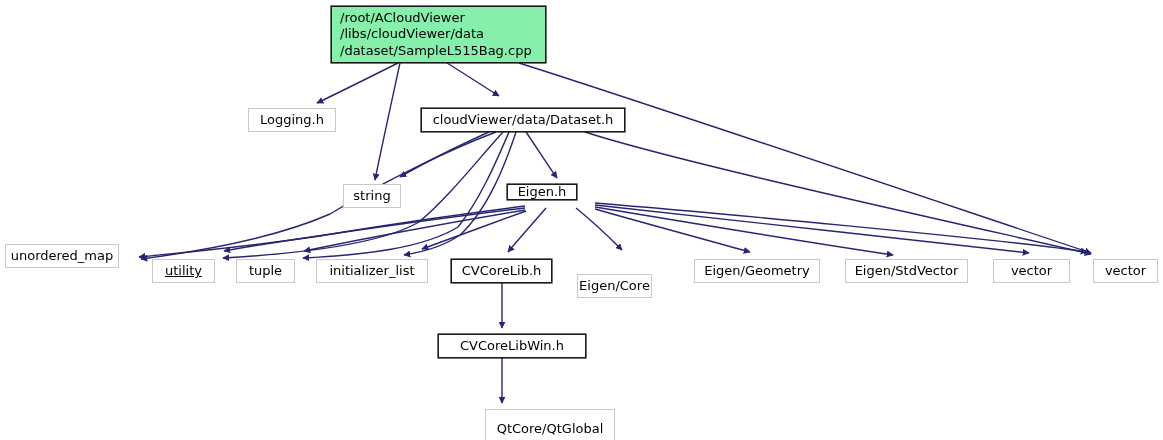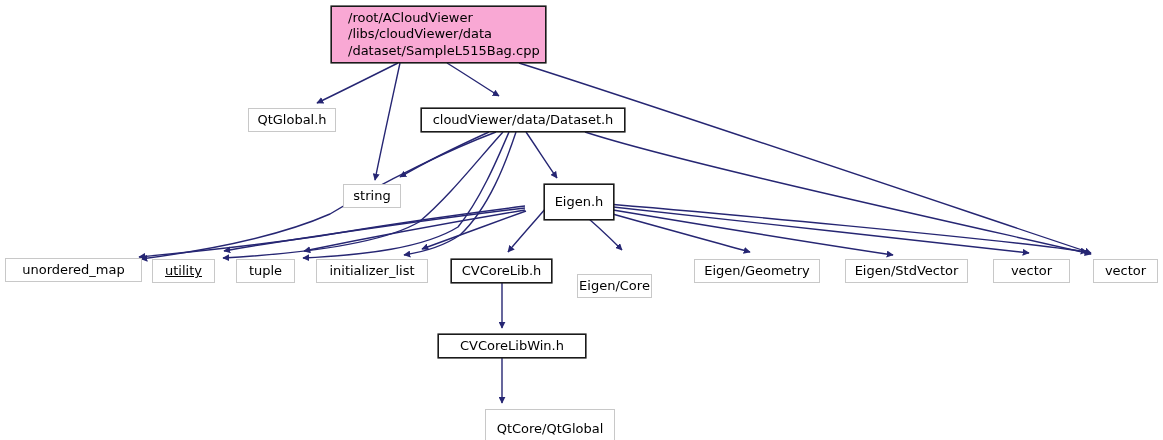--- a/index.html
+++ b/index.html
@@ -35,26 +35,26 @@
     white-space: pre-line;
     background: #ffffff;
     border: 1px solid #c8c8c8;
     z-index: 2;
   }
   .node.strong {
     border: 1px solid #1a1a1a;
     box-shadow: 0 0 0 0.6px #1a1a1a;
   }
   .node.root {
-    background: #f9a8d4;
+    background: #86efac;
     border: 1px solid #1a1a1a;
     box-shadow: 0 0 0 0.6px #1a1a1a;
     text-align: left;
     justify-content: flex-start;
-    padding-left: 16px;
+    padding-left: 8px;
     line-height: 16.5px;
   }
   .node-label {
     pointer-events: none;
   }
 </style>
 </head>
 <body>
 
 <div id="canvas">
@@ -89,25 +89,25 @@
         <path d="M 595,203 C 693,211 1001,239 1087,252" marker-end="url(#arrow)"></path>
         <path d="M 502,283 L 502,328" marker-end="url(#arrow)"></path>
         <path d="M 502,358 L 502,403" marker-end="url(#arrow)"></path>
       </g>
   </svg>
 
   <div id="node-layer">
       <div class="node root" style="left: 331px; top: 6px; width: 215px; height: 57px;"><span class="node-label">/root/ACloudViewer
 /libs/cloudViewer/data
 /dataset/SampleL515Bag.cpp</span></div>
-      <div class="node" style="left: 248px; top: 108px; width: 88px; height: 24px;"><span class="node-label">QtGlobal.h</span></div>
+      <div class="node" style="left: 248px; top: 108px; width: 88px; height: 24px;"><span class="node-label">Logging.h</span></div>
       <div class="node strong" style="left: 410px; top: 108px; width: 204px; height: 24px; margin-left: 11px;"><span class="node-label">cloudViewer/data/Dataset.h</span></div>
       <div class="node" style="left: 343px; top: 184px; width: 58px; height: 24px;"><span class="node-label">string</span></div>
-      <div class="node strong" style="left: 544px; top: 184px; width: 70px; height: 36px;"><span class="node-label">Eigen.h</span></div>
-      <div class="node" style="left: 5px; top: 258px; width: 137px; height: 24px;"><span class="node-label">unordered_map</span></div>
+      <div class="node strong" style="left: 507px; top: 184px; width: 70px; height: 16px; align-items: flex-end;"><span class="node-label">Eigen.h</span></div>
+      <div class="node" style="left: 5px; top: 244px; width: 114px; height: 24px;"><span class="node-label">unordered_map</span></div>
       <div class="node" style="left: 152px; top: 259px; width: 63px; height: 24px; text-decoration: underline;"><span class="node-label">utility</span></div>
       <div class="node" style="left: 236px; top: 259px; width: 59px; height: 24px;"><span class="node-label">tuple</span></div>
       <div class="node" style="left: 316px; top: 259px; width: 112px; height: 24px;"><span class="node-label">initializer_list</span></div>
       <div class="node strong" style="left: 451px; top: 259px; width: 101px; height: 24px;"><span class="node-label">CVCoreLib.h</span></div>
       <div class="node" style="left: 577px; top: 274px; width: 75px; height: 24px;"><span class="node-label">Eigen/Core</span></div>
       <div class="node" style="left: 694px; top: 259px; width: 126px; height: 24px;"><span class="node-label">Eigen/Geometry</span></div>
       <div class="node" style="left: 845px; top: 259px; width: 123px; height: 24px;"><span class="node-label">Eigen/StdVector</span></div>
       <div class="node" style="left: 993px; top: 259px; width: 77px; height: 24px;"><span class="node-label">vector</span></div>
       <div class="node" style="left: 1093px; top: 259px; width: 65px; height: 24px;"><span class="node-label">vector</span></div>
       <div class="node strong" style="left: 438px; top: 334px; width: 148px; height: 24px;"><span class="node-label">CVCoreLibWin.h</span></div>

